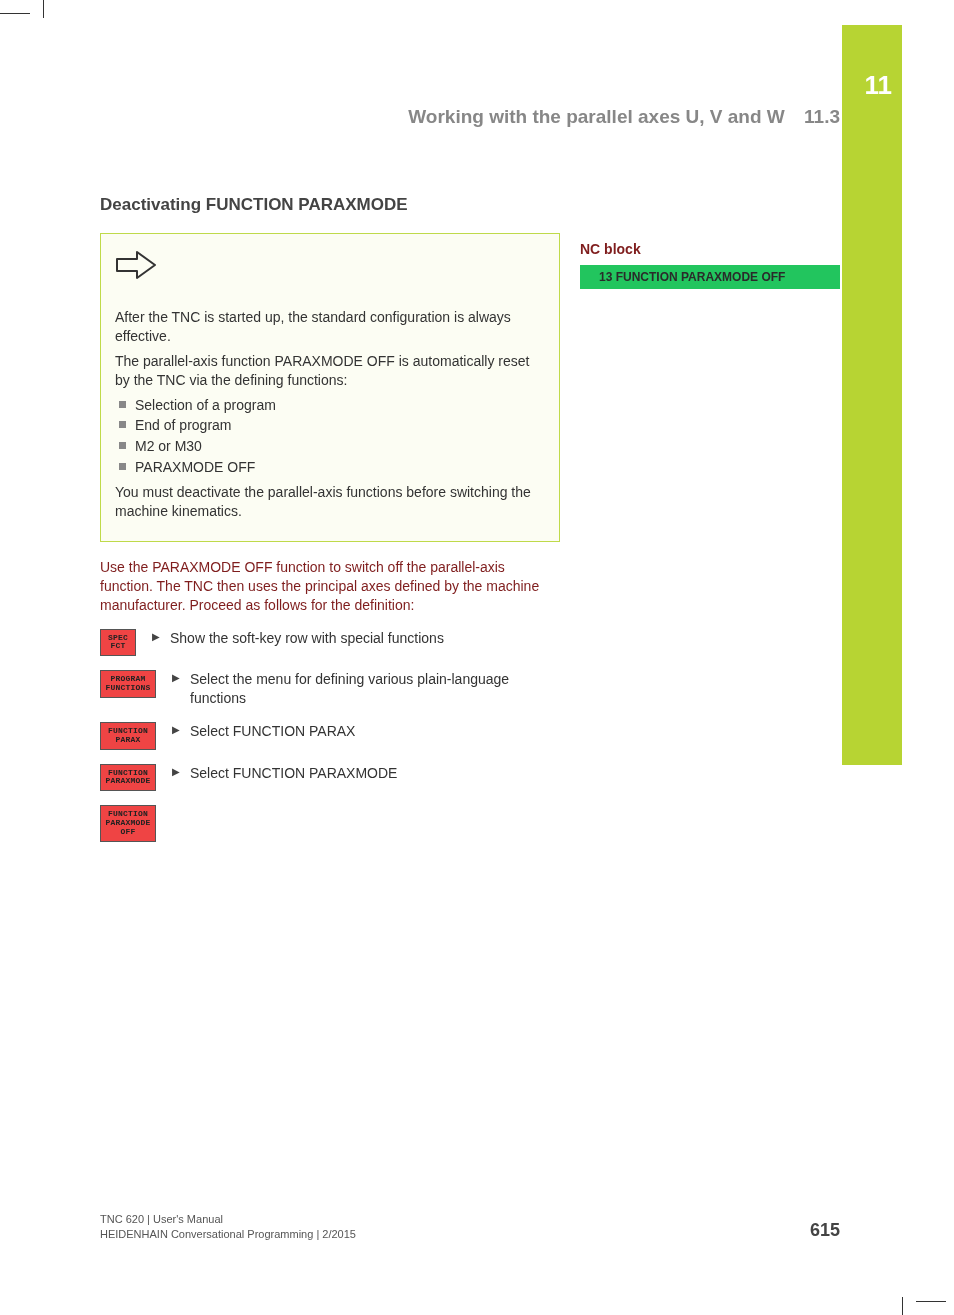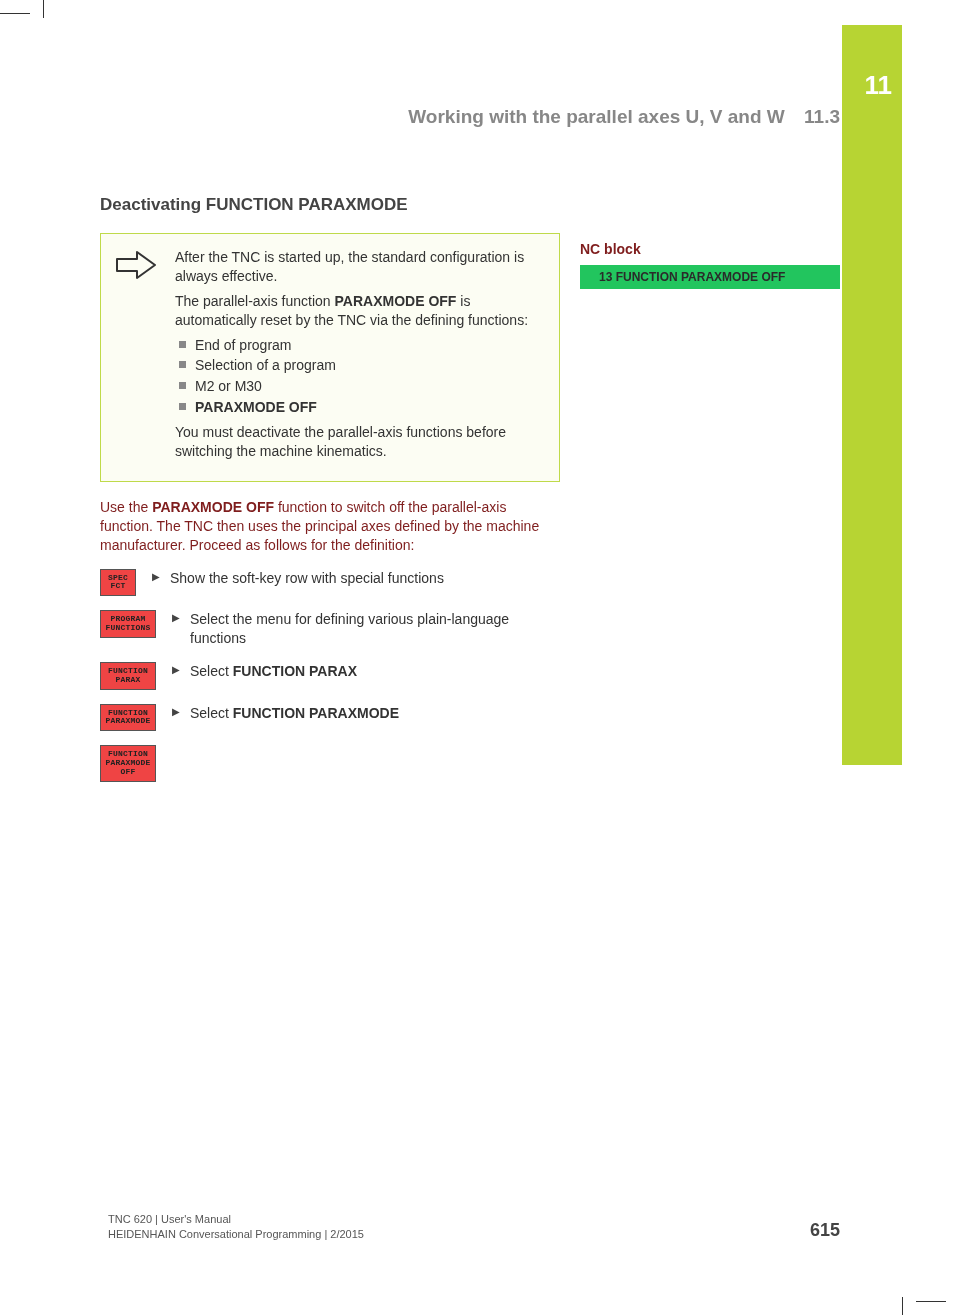--- a/index.html
+++ b/index.html
@@ -17,44 +17,44 @@
   .header-row { position: absolute; top: 106px; left: 100px; width: 740px; text-align: right; font-size: 19px; font-weight: bold; color: #878787; }
   .sec-num { margin-left: 14px; }
 
   .content { position: absolute; top: 195px; left: 100px; width: 740px; }
   .h2 { font-size: 17px; font-weight: bold; color: #444; margin-bottom: 18px; }
 
   .cols { display: flex; gap: 20px; }
   .left { width: 460px; }
   .right { width: 260px; padding-top: 8px; }
 
-  .note { border: 1px solid #bfda4a; background: #fcfdf3; padding: 14px 14px 14px 14px; display: flex; align-items: flex-start; gap: 12px; margin-bottom: 16px; }
+  .note { border: 1px solid #bfda4a; background: #fcfdf3; padding: 14px 14px 14px 14px; display: flex; align-items: flex-start; gap: 12px; margin-bottom: 16px; flex-direction: column; }
   .note-icon { flex: 0 0 48px; padding-top: 2px; }
   .note-body { flex: 1; font-size: 14px; line-height: 1.35; color: #333; }
   .note-body p { margin-bottom: 6px; }
   .note-body ul { list-style: none; margin: 4px 0 6px 0; }
   .note-body ul li { position: relative; padding-left: 20px; margin: 2px 0; }
   .note-body ul li::before { content: ""; position: absolute; left: 4px; top: 5px; width: 7px; height: 7px; background: #888; }
 
   .para { font-size: 14px; line-height: 1.35; color: #7f1d1d; margin-bottom: 14px; }
 
   .step { display: flex; align-items: flex-start; gap: 16px; margin-bottom: 14px; }
   .softkey { flex: 0 0 56px; border: 1px solid #555; background: #ef4444; text-align: center; font-size: 8px; font-family: "Courier New", monospace; font-weight: bold; letter-spacing: 0.2px; padding: 4px 2px; line-height: 1.1; color: #222; }
   .softkey.sm { flex: 0 0 36px; }
   .step-text { flex: 1; font-size: 14px; line-height: 1.35; position: relative; padding-left: 18px; }
   .step-text::before { content: "▶"; position: absolute; left: 0; top: 1px; font-size: 10px; color: #444; }
 
   .nc-title { font-size: 14px; font-weight: bold; margin-bottom: 8px; color: #7f1d1d; }
   .nc-block { background: #22c55e; padding: 5px 19px; font-size: 12px; font-weight: bold; color: #2a2a2a; }
 
   .footer { position: absolute; bottom: 74px; left: 100px; width: 740px; display: flex; justify-content: space-between; align-items: flex-end; }
-  .footer-left { font-size: 11px; color: #555; line-height: 1.3; margin-left: 8px; }
+  .footer-left { font-size: 11px; color: #555; line-height: 1.3; }
   .footer-right { font-size: 18px; font-weight: bold; color: #444; }
 
-  b, strong { font-weight: bold; }
+  b, strong { font-weight: normal; }
 </style>
 </head>
 <body>
 
 <div class="page">
 
   <div class="crop-tl-h"></div>
   <div class="crop-tl-v"></div>
   <div class="crop-br-h"></div>
   <div class="crop-br-v"></div>
@@ -79,22 +79,22 @@
             <svg width="44" height="30" viewBox="0 0 44 30">
               <path d="M2 9 L22 9 L22 2 L40 15 L22 28 L22 21 L2 21 Z" fill="none" stroke="#333" stroke-width="2" stroke-linejoin="round"></path>
             </svg>
           </div>
           <div class="note-body">
             <p>After the TNC is started up, the standard configuration is always effective.</p>
             <p>
               <span>The parallel-axis function </span><b>PARAXMODE OFF</b><span> is automatically reset by the TNC via the defining functions:</span>
             </p>
             <ul>
+              <li>Selection of a program</li>
               <li>End of program</li>
-              <li>Selection of a program</li>
               <li>M2 or M30</li>
               <li><b>PARAXMODE OFF</b></li>
             </ul>
             <p>You must deactivate the parallel-axis functions before switching the machine kinematics.</p>
           </div>
         </div>
 
         <p class="para">
           <span>Use the </span><b>PARAXMODE OFF</b><span> function to switch off the parallel-axis function. The TNC then uses the principal axes defined by the machine manufacturer. Proceed as follows for the definition:</span>
         </p>

